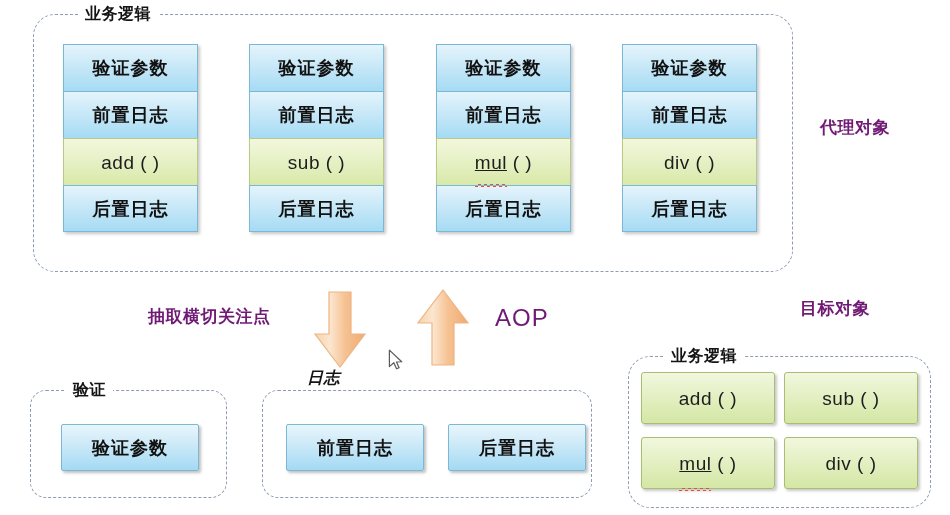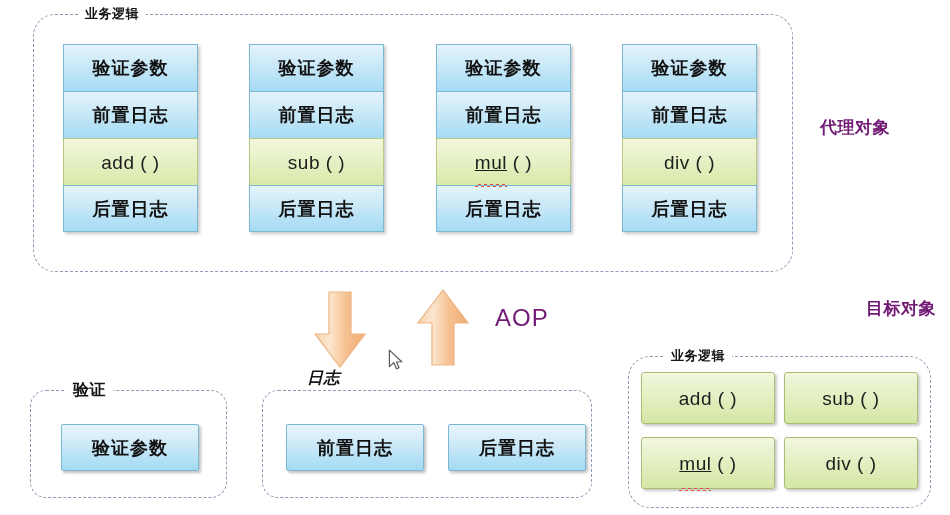--- a/index.html
+++ b/index.html
@@ -18,21 +18,21 @@
     box-sizing:border-box;
     background:transparent;
   }
   .dashed.sq{border-radius:16px;}
 
   
   .caption{
     position:absolute;
     background:#ffffff;
     padding:0 7px;
-    font-size:13px;
+    font-size:16px;
     font-weight:700;
     color:#141414;
     line-height:20px;
     white-space:nowrap;
     letter-spacing:.5px;
   }
   .caption.sm{font-size:16px;}
 
   
   .label{
@@ -171,20 +171,21 @@
     <div class="cell">后置日志</div>
   </div>
 
   <div class="col" style="left:622px;top:44px;">
     <div class="cell">验证参数</div>
     <div class="cell">前置日志</div>
     <div class="cell green">div (  )</div>
     <div class="cell">后置日志</div>
   </div>
 
+  <div class="label" style="left:148px;top:305px;">抽取横切关注点</div>
 
   <div class="label latin" style="left:495px;top:304px;">AOP</div>
 
   <svg class="arrow" style="left:312px;top:290px;" width="56" height="80" viewBox="0 0 56 80">
     <defs>
       <linearGradient id="gDown" x1="0" y1="0" x2="1" y2="0">
         <stop offset="0%" stop-color="#f7d3ac"></stop>
         <stop offset="30%" stop-color="#fbe6d0"></stop>
         <stop offset="60%" stop-color="#f6c293"></stop>
         <stop offset="100%" stop-color="#f0ab71"></stop>
@@ -212,21 +213,21 @@
   <div class="dashed sq" style="left:30px;top:390px;width:197px;height:108px;"></div>
   <div class="caption sm" style="left:66px;top:380px;">验证</div>
   <div class="bluebox" style="left:61px;top:424px;width:138px;height:47px;line-height:47px;">验证参数</div>
 
   <div class="dashed sq" style="left:262px;top:390px;width:330px;height:108px;"></div>
   <div class="caption sm" style="left:300px;top:368px;font-style:italic;">日志</div>
   <div class="bluebox" style="left:286px;top:424px;width:138px;height:47px;line-height:47px;">前置日志</div>
   <div class="bluebox" style="left:448px;top:424px;width:138px;height:47px;line-height:47px;">后置日志</div>
 
 
-  <div class="label" style="left:866px;top:297px;">目标对象</div>
+  <div class="label" style="left:800px;top:297px;">目标对象</div>
 
   <div class="dashed" style="left:628px;top:356px;width:303px;height:152px;"></div>
   <div class="caption" style="left:664px;top:346px;">业务逻辑</div>
 
   <div class="greenbox" style="left:641px;top:372px;width:134px;height:52px;line-height:52px;">add (  )</div>
   <div class="greenbox" style="left:784px;top:372px;width:134px;height:52px;line-height:52px;">sub (  )</div>
   <div class="greenbox" style="left:641px;top:437px;width:134px;height:52px;line-height:52px;"><span class="squiggle">mul</span><span> (  )</span></div>
   <div class="greenbox" style="left:784px;top:437px;width:134px;height:52px;line-height:52px;">div (  )</div>
 
 </div>

